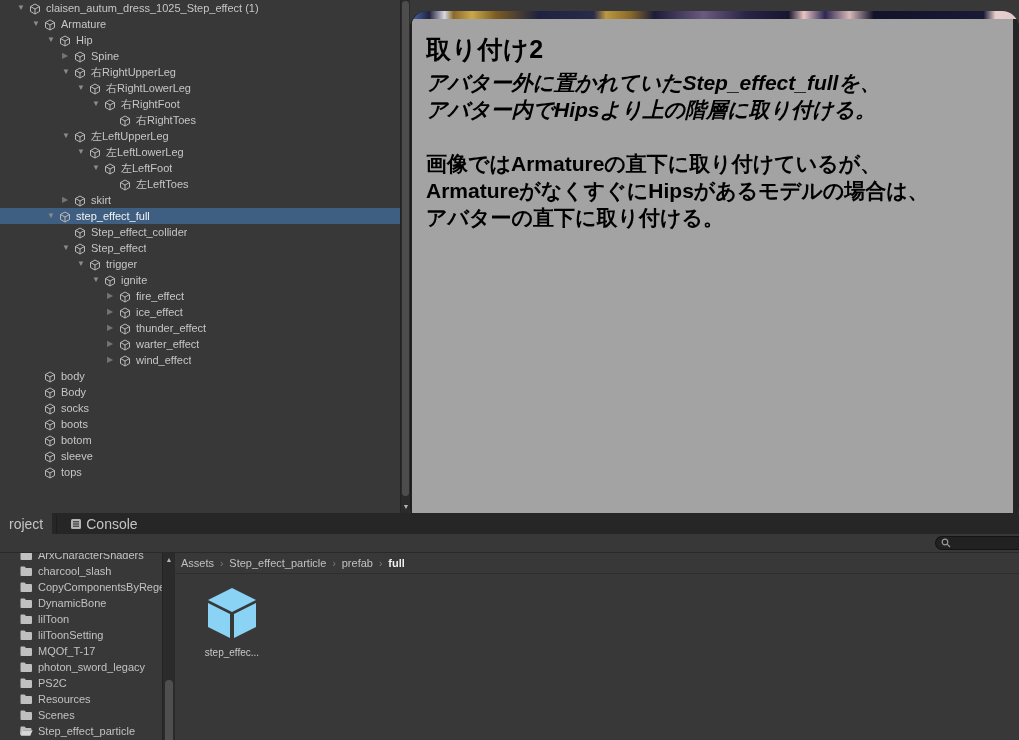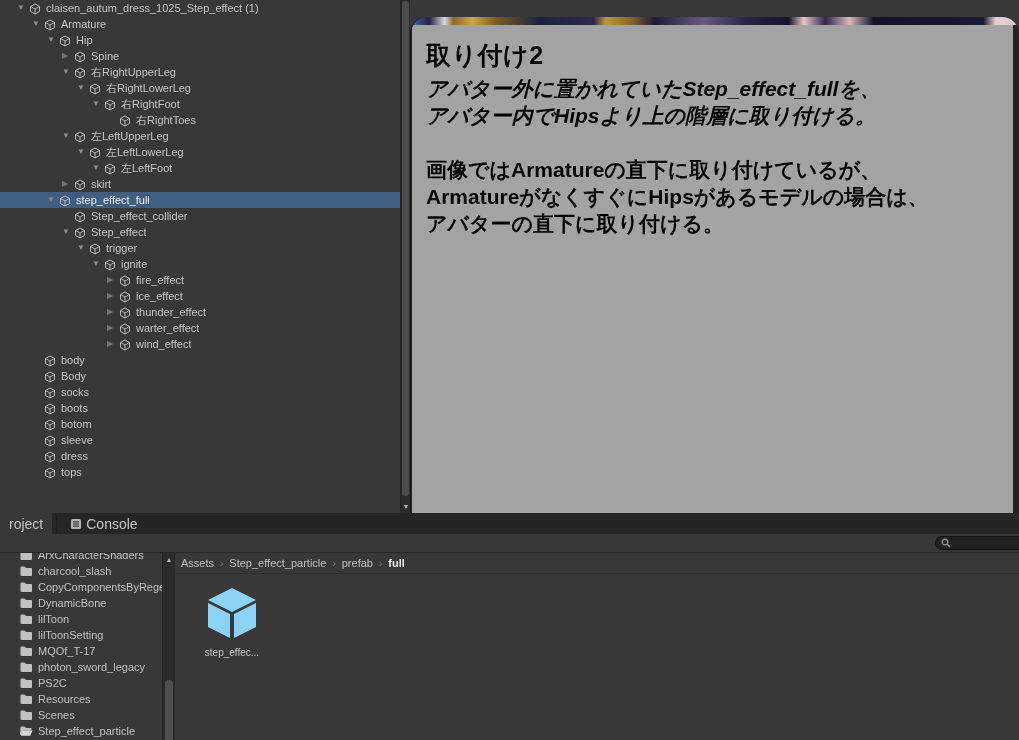--- a/index.html
+++ b/index.html
@@ -21,21 +21,21 @@
 
   
   .h-scroll { position:absolute; left:400px; top:0; width:10px; height:513px;
               background:#2b2b2b; border-left:1px solid #232323; }
   .h-thumb { position:absolute; left:1px; top:1px; width:7px; height:495px;
              background:#4d4d4d; border-radius:4px; }
   .h-down { position:absolute; left:0; bottom:1px; width:10px; height:10px;
             color:#b5b5b5; font-size:7px; line-height:10px; text-align:center; }
 
   
-  .scene { position:absolute; left:410px; top:17px; width:609px; height:513px;
+  .scene { position:absolute; left:410px; top:11px; width:609px; height:513px;
            background:#242424; border-left:1px solid #1b1b1b; overflow:hidden;border-radius:17px; }
   .scene-strip-top { position:absolute; left:0; top:0; width:609px; height:8px;
     background:linear-gradient(90deg,#4a68b2 0%,#23233f 3%,#d8d8e0 5.5%,#8a6a2a 7%,
       #c9a84c 10%,#7a5c22 14%,#1e2240 21%,#2a2a4a 30%,#bb9840 32%,#8a6a2a 36%,
       #1c1c38 40%,#6a5a80 48%,#2a2448 55%,#16162e 62%,#e8c4c4 64.5%,#2e2852 68%,
       #d8b8b8 72%,#12122a 76%,#1a1a36 94%,#e8cfcf 96%,#e0c8c8 100%); }
   .scene-strip-bottom { position:absolute; left:0; top:503px; width:609px; height:10px;
     background:linear-gradient(90deg,#6b655c 0%,#6b655c 38%,#c69a5a 40%,#16120e 44%,
       #b5322a 46%,#6b655c 49%,#5d584f 60%,#3548b0 63%,#55504a 65%,#44403b 74%,
       #3a3a3a 78%,#3a3a3a 100%); }
@@ -178,20 +178,28 @@
     <span class="row-label">左LeftLowerLeg</span>
   </div>
         <div class="hrow" style="padding-left: 92px;">
     <span class="arrow">▼</span>
     <svg class="cube-ico" width="12" height="12" viewBox="0 0 12 12" fill="none" stroke="#b8b8b8" stroke-width="1">
       <path d="M6 1 L10.5 3.5 V8.5 L6 11 L1.5 8.5 V3.5 Z"></path>
       <path d="M1.5 3.5 L6 6 L10.5 3.5 M6 6 V11"></path>
     </svg>
     <span class="row-label">左LeftFoot</span>
   </div>
+        <div class="hrow" style="padding-left: 107px;">
+    <span class="arrow" style="visibility: hidden;"></span>
+    <svg class="cube-ico" width="12" height="12" viewBox="0 0 12 12" fill="none" stroke="#b8b8b8" stroke-width="1">
+      <path d="M6 1 L10.5 3.5 V8.5 L6 11 L1.5 8.5 V3.5 Z"></path>
+      <path d="M1.5 3.5 L6 6 L10.5 3.5 M6 6 V11"></path>
+    </svg>
+    <span class="row-label">左LeftToes</span>
+  </div>
         <div class="hrow" style="padding-left: 62px;">
     <span class="arrow dim">▶</span>
     <svg class="cube-ico" width="12" height="12" viewBox="0 0 12 12" fill="none" stroke="#b8b8b8" stroke-width="1">
       <path d="M6 1 L10.5 3.5 V8.5 L6 11 L1.5 8.5 V3.5 Z"></path>
       <path d="M1.5 3.5 L6 6 L10.5 3.5 M6 6 V11"></path>
     </svg>
     <span class="row-label">skirt</span>
   </div>
         <div class="hrow selected" style="padding-left: 47px;">
     <span class="arrow">▼</span>
@@ -313,28 +321,20 @@
     </svg>
     <span class="row-label">botom</span>
   </div>
         <div class="hrow" style="padding-left: 32px;">
     <span class="arrow" style="visibility: hidden;"></span>
     <svg class="cube-ico" width="12" height="12" viewBox="0 0 12 12" fill="none" stroke="#b8b8b8" stroke-width="1">
       <path d="M6 1 L10.5 3.5 V8.5 L6 11 L1.5 8.5 V3.5 Z"></path>
       <path d="M1.5 3.5 L6 6 L10.5 3.5 M6 6 V11"></path>
     </svg>
     <span class="row-label">sleeve</span>
-  </div>
-        <div class="hrow" style="padding-left: 32px;">
-    <span class="arrow" style="visibility: hidden;"></span>
-    <svg class="cube-ico" width="12" height="12" viewBox="0 0 12 12" fill="none" stroke="#b8b8b8" stroke-width="1">
-      <path d="M6 1 L10.5 3.5 V8.5 L6 11 L1.5 8.5 V3.5 Z"></path>
-      <path d="M1.5 3.5 L6 6 L10.5 3.5 M6 6 V11"></path>
-    </svg>
-    <span class="row-label">dress</span>
   </div>
         <div class="hrow" style="padding-left: 32px;">
     <span class="arrow" style="visibility: hidden;"></span>
     <svg class="cube-ico" width="12" height="12" viewBox="0 0 12 12" fill="none" stroke="#b8b8b8" stroke-width="1">
       <path d="M6 1 L10.5 3.5 V8.5 L6 11 L1.5 8.5 V3.5 Z"></path>
       <path d="M1.5 3.5 L6 6 L10.5 3.5 M6 6 V11"></path>
     </svg>
     <span class="row-label">tops</span>
   </div>
       </div>

